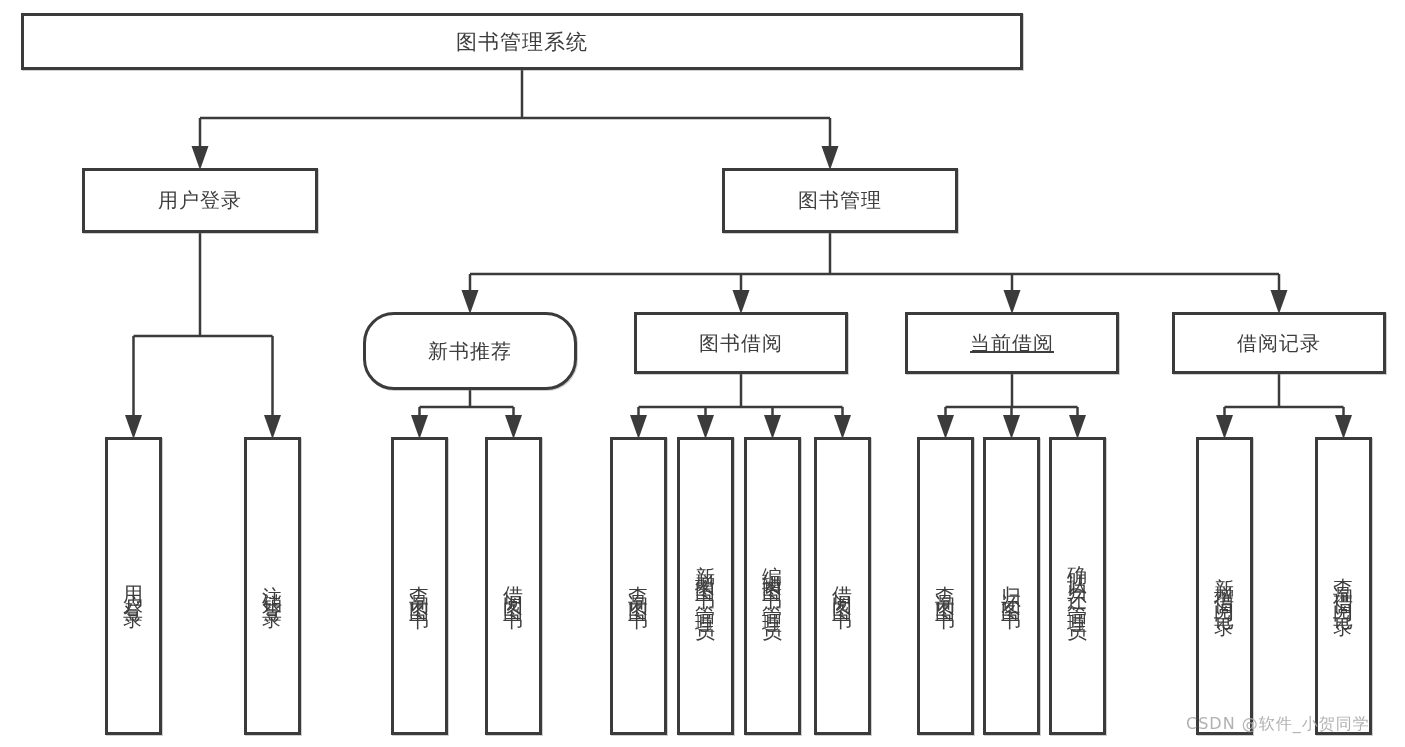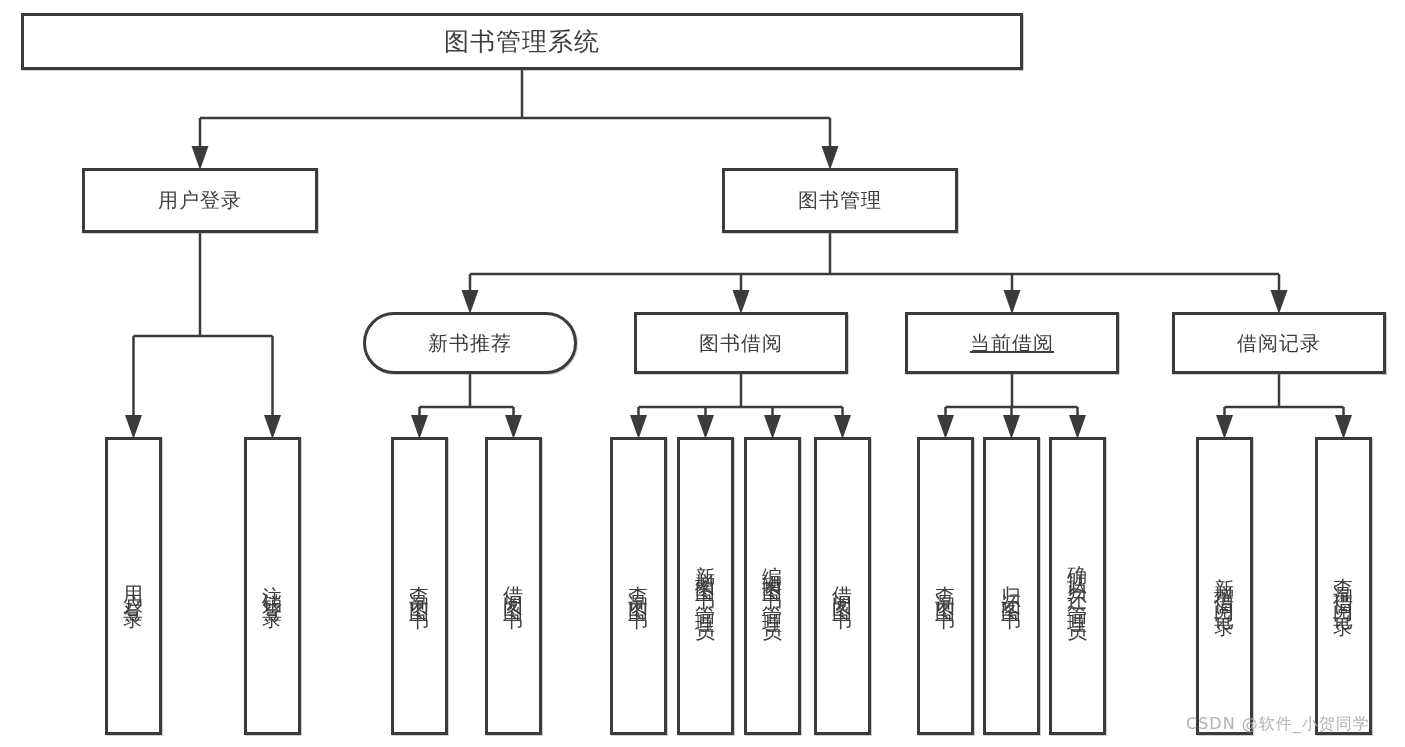--- a/index.html
+++ b/index.html
@@ -34,21 +34,21 @@
     align-items: center;
     justify-content: center;
     z-index: 2;
     box-shadow: 1px 1px 0 rgba(120,120,120,0.35);
   }
   .hbox {
     font-size: 20px;
     letter-spacing: 1px;
     white-space: nowrap;
   }
-  .hbox.title { font-size: 25px; }
+  .hbox.title { font-size: 21px; }
   .vbox {
     top: 437px;
     height: 298px;
     width: 57px;
     writing-mode: vertical-rl;
     text-orientation: mixed;
     font-size: 20px;
     letter-spacing: 8px;
     line-height: 1;
     white-space: nowrap;
@@ -136,21 +136,21 @@
       <polygon points="1216,415 1233,415 1224.5,439"></polygon>
       <polygon points="1335,415 1352,415 1343.5,439"></polygon>
     </g>
   </svg>
 
   <div class="hbox title" style="left:21px; top:13px; width:1002px; height:57px;">图书管理系统</div>
 
   <div class="hbox" style="left:82px; top:168px; width:236px; height:65px;">用户登录</div>
   <div class="hbox" style="left:712px; top:168px; width:236px; height:65px;margin-left:10px;">图书管理</div>
 
-  <div class="hbox" style="left:363px; top:312px; width:214px; height:62px;border-radius:31px;">新书推荐</div>
+  <div class="hbox" style="left:363px; top:312px; width:214px; height:78px;border-radius:31px;">新书推荐</div>
   <div class="hbox" style="left:634px; top:312px; width:214px; height:62px;">图书借阅</div>
   <div class="hbox" style="left:905px; top:312px; width:214px; height:62px;text-decoration:underline;">当前借阅</div>
   <div class="hbox" style="left:1172px; top:312px; width:214px; height:62px;">借阅记录</div>
 
   <div class="vbox" style="left:105px;">用户登录</div>
   <div class="vbox" style="left:244px;">注销登录</div>
 
   <div class="vbox" style="left:391px;">查询图书</div>
   <div class="vbox" style="left:485px;">借阅图书</div>
 

